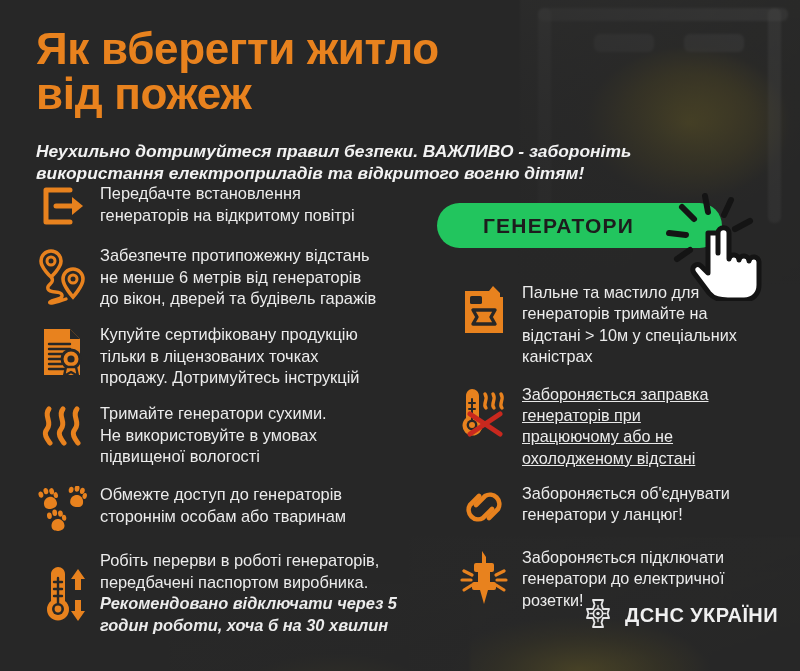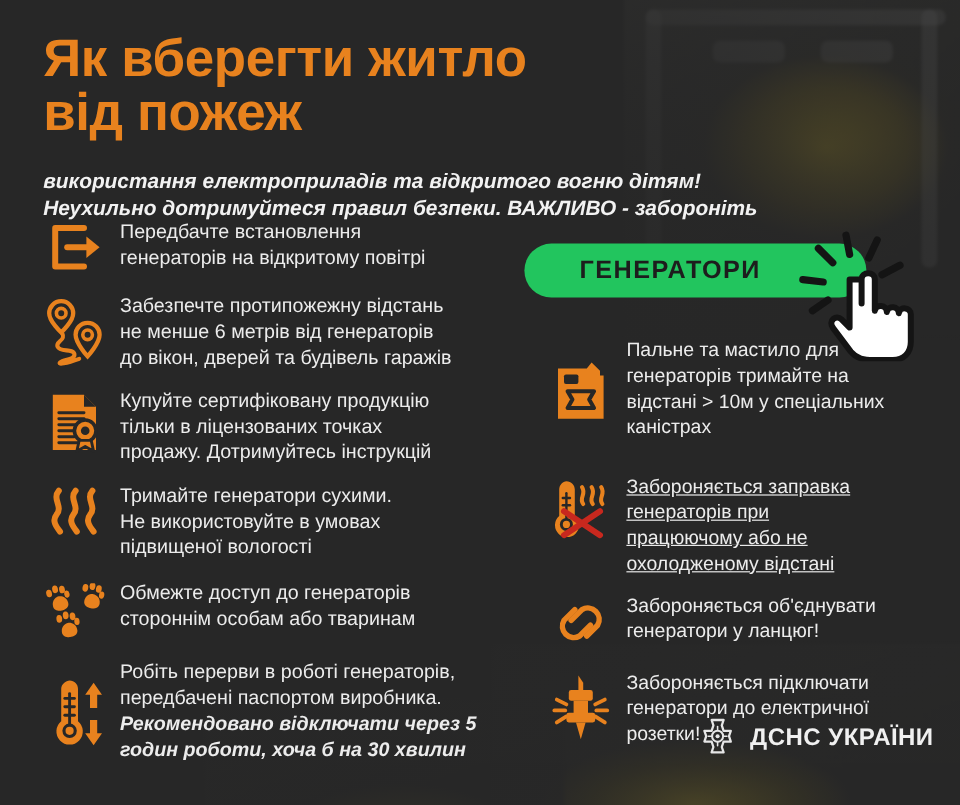--- a/index.html
+++ b/index.html
@@ -138,22 +138,22 @@
   </div>
   <div class="bg-photo" id="bg-gen-bottom"></div>
   <div class="bg-photo" id="bg-gen-left-bottom"></div>
   <div id="bg-vignette"></div>
 
   <div id="header">
     <div class="title-line">Як вберегти житло</div>
     <div class="title-line">від пожеж</div>
   </div>
   <div id="subtitle">
+    <div>Неухильно дотримуйтеся правил безпеки. ВАЖЛИВО - забороніть</div>
     <div>використання електроприладів та відкритого вогню дітям!</div>
-    <div>Неухильно дотримуйтеся правил безпеки. ВАЖЛИВО - забороніть</div>
   </div>
 
   <div id="gen-button-wrap">
     <button id="gen-button">ГЕНЕРАТОРИ</button>
     <svg id="cursor-hand" width="120" height="112" viewBox="0 0 120 112">
       <g stroke="#141414" stroke-width="6" stroke-linecap="round">
         <line x1="42" y1="30" x2="30" y2="18"></line>
         <line x1="56" y1="23" x2="53" y2="7"></line>
         <line x1="72" y1="26" x2="79" y2="11"></line>
         <line x1="34" y1="46" x2="17" y2="44"></line>
@@ -296,21 +296,21 @@
         <div class="line">передбачені паспортом виробника.</div>
         <div class="line italic">Рекомендовано відключати через 5</div>
         <div class="line italic">годин роботи, хоча б на 30 хвилин</div>
       </div>
     </div>
 
   </div>
 
   <div id="col-right">
 
-    <div class="item" style="margin-bottom:28px;align-items:center;">
+    <div class="item" style="margin-bottom:16px;">
       <div class="icon" style="width:76px;">
         <svg width="48" height="52" viewBox="0 0 48 52">
           <path d="M5 7 H29 L33 2 L40 9 L40 13 L43 13 L43 49 H5 Z" fill="#e8821e"></path>
           <rect x="10" y="12" width="12" height="8" rx="1.6" fill="#272727"></rect>
           <path d="M13 26 H35 L31 33 L35 40 H13 L17 33 Z" fill="none" stroke="#272727" stroke-width="3.4" stroke-linejoin="round"></path>
           <line x1="13" y1="26" x2="35" y2="40" stroke="#272727" stroke-width="0"></line>
         </svg>
       </div>
       <div class="lines">
         <div class="line">Пальне та мастило для</div>

